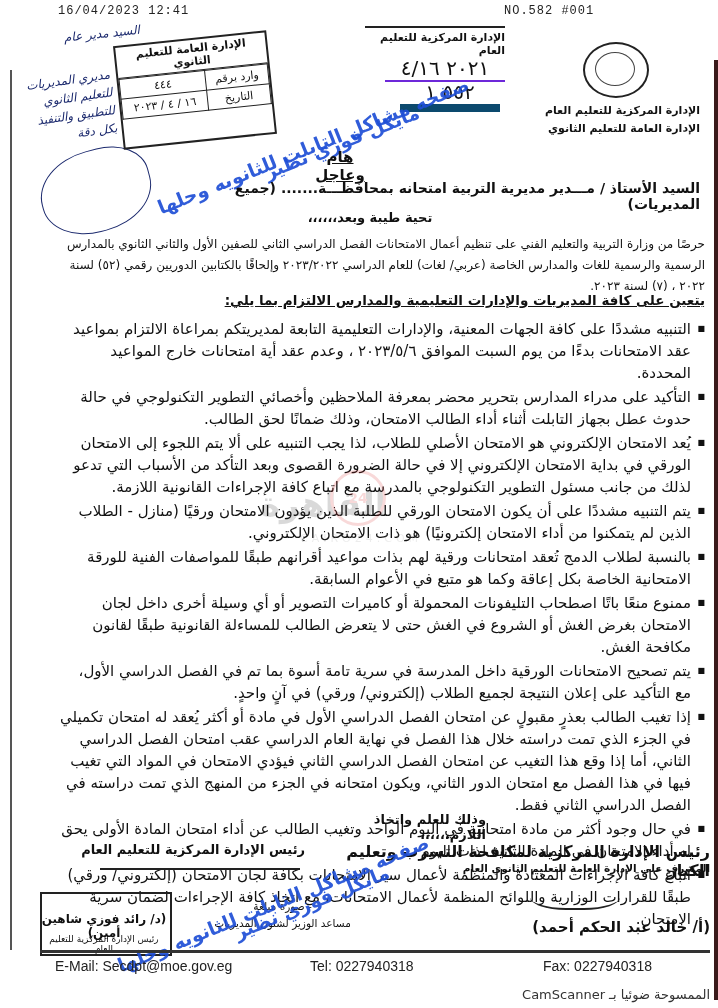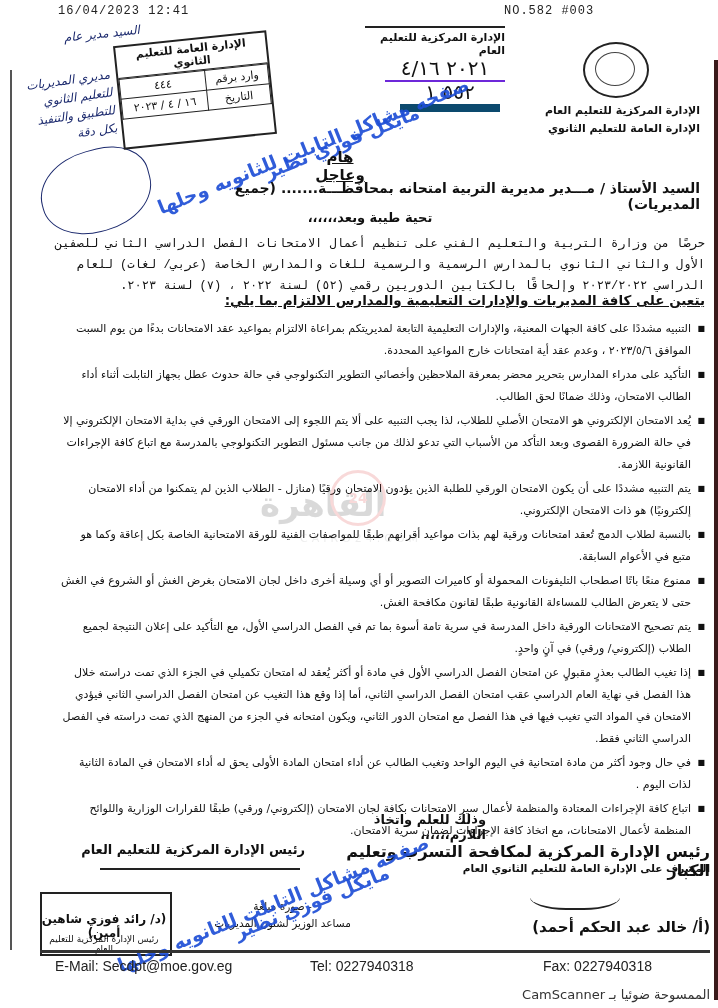--- a/index.html
+++ b/index.html
@@ -26,23 +26,23 @@
   
   .seal { left: 583px; top: 42px; width: 62px; height: 52px; border: 2px solid #222; border-radius: 50%; }
   .seal-inner { position: absolute; left: 10px; top: 8px; width: 38px; height: 32px; border: 1px solid #444; border-radius: 50%; }
   .hdr-line { font-size: 11px; font-weight: bold; }
 
   .watermark-blue { color: #1f4fd6; font-weight: bold; font-size: 19px; transform: rotate(-22deg); transform-origin: right center; white-space: nowrap; opacity: 0.92; }
 
   .urgent { top: 148px; left: 300px; width: 80px; font-weight: bold; font-size: 15px; text-align: center; text-decoration: underline; }
   .addressee { top: 180px; left: 200px; width: 500px; font-size: 14px; font-weight: bold; }
   .greeting { top: 210px; left: 280px; width: 180px; font-size: 13px; font-weight: bold; text-align: center; }
-  .intro { top: 234px; left: 55px; width: 650px; font-size: 12px; line-height: 21px; font-family: Liberation Mono, monospace; }
+  .intro { top: 234px; left: 55px; width: 650px; font-size: 12px; line-height: 21px; }
   .must { top: 292px; left: 100px; width: 605px; font-size: 13.5px; font-weight: bold; text-decoration: underline; }
-  .bullets { top: 318px; left: 60px; width: 645px; font-size: 11px; line-height: 22px; }
+  .bullets { top: 318px; left: 60px; width: 645px; font-size: 15px; line-height: 22px; }
   .bullets ul { margin: 0; padding: 0 14px 0 0; list-style: none; }
   .bullets li { position: relative; margin-bottom: 2px; }
   .bullets li::before { content: "\25A0"; position: absolute; right: -14px; top: 0; font-size: 8px; }
   .closing { top: 812px; left: 306px; width: 180px; font-size: 13px; font-weight: bold; text-align: right; }
 
   .sig-right-title { top: 842px; left: 340px; width: 370px; font-size: 16px; font-weight: bold; }
   .sig-right-sub { top: 862px; left: 380px; width: 330px; font-size: 10.5px; font-weight: bold; }
   .sig-right-name { top: 918px; left: 480px; width: 230px; font-size: 15px; font-weight: bold; }
   .sig-left-title { top: 842px; left: 60px; width: 245px; font-size: 13px; font-weight: bold; }
   .copy-note { top: 898px; left: 210px; width: 145px; font-size: 10.5px; text-align: center; line-height: 17px; }
@@ -52,21 +52,21 @@
   .footer { top: 958px; font-size: 14px; font-family: "Liberation Sans", sans-serif; color: #222; }
   .camscanner { top: 987px; right: 8px; font-size: 13px; color: #333; }
   .cairo-wm { top: 470px; left: 260px; width: 180px; height: 90px; opacity: 0.18; }
   .cairo-wm .circle { position: absolute; left: 70px; top: 0px; width: 50px; height: 50px; border: 3px solid #d33; border-radius: 50%; color: #d33; font-size: 14px; font-weight: bold; text-align: center; line-height: 50px; }
   .cairo-wm .word { position: absolute; left: 0; top: 14px; font-size: 34px; font-weight: bold; color: #333; }
 </style>
 </head>
 <body>
 
 <div class="abs fax-head mono" style="left:58px;">16/04/2023   12:41</div>
-<div class="abs fax-head mono" style="left:504px;">NO.582   #003</div>
+<div class="abs fax-head mono" style="left:504px;">NO.582   #001</div>
 
 <div class="abs right-border"></div>
 <div class="abs left-border"></div>
 
 <div class="abs handwrite rtl" style="top:28px; left:40px; width:100px; transform:rotate(-6deg);">السيد مدير عام</div>
 <div class="abs handwrite rtl" style="top:72px; left:14px; width:100px; line-height:18px; transform:rotate(-8deg);">
   <div>مديري المديريات</div>
   <div>للتعليم الثانوي</div>
   <div>للتطبيق والتنفيذ بكل دقة</div>
 </div>

